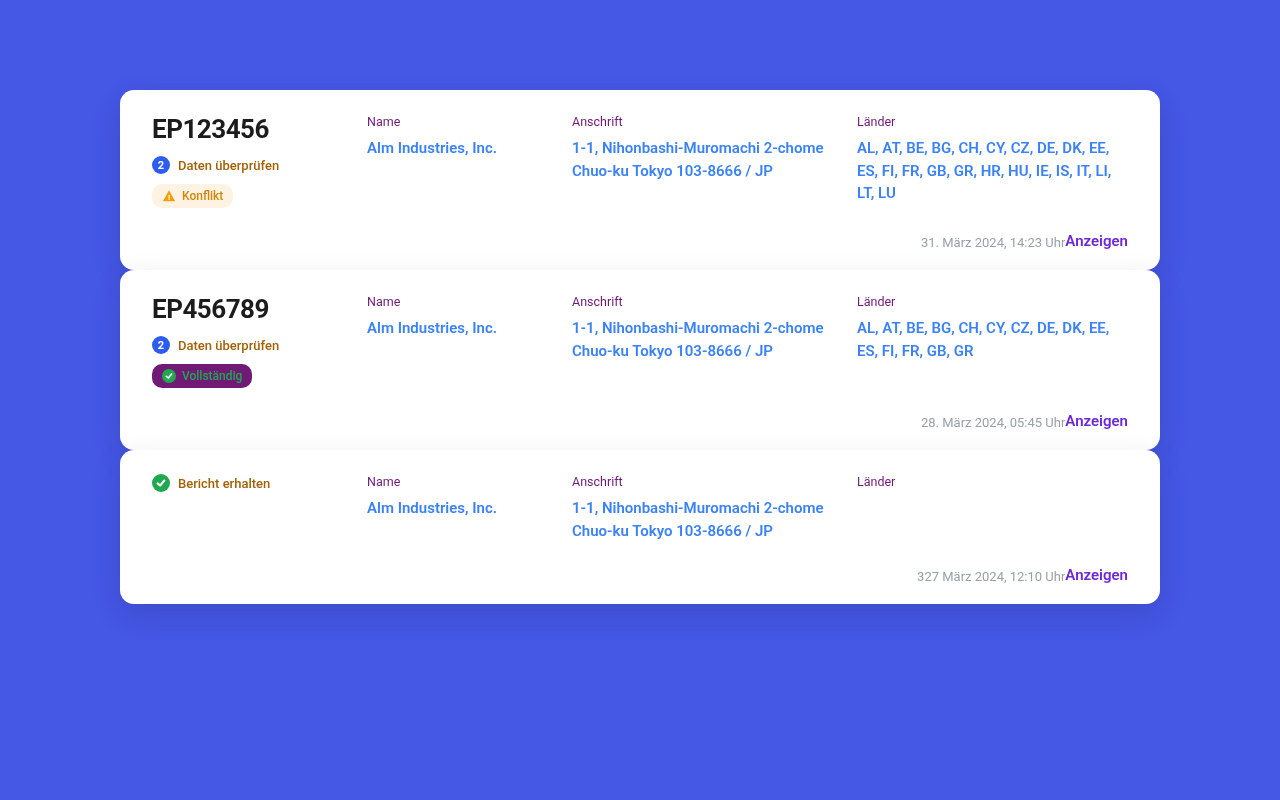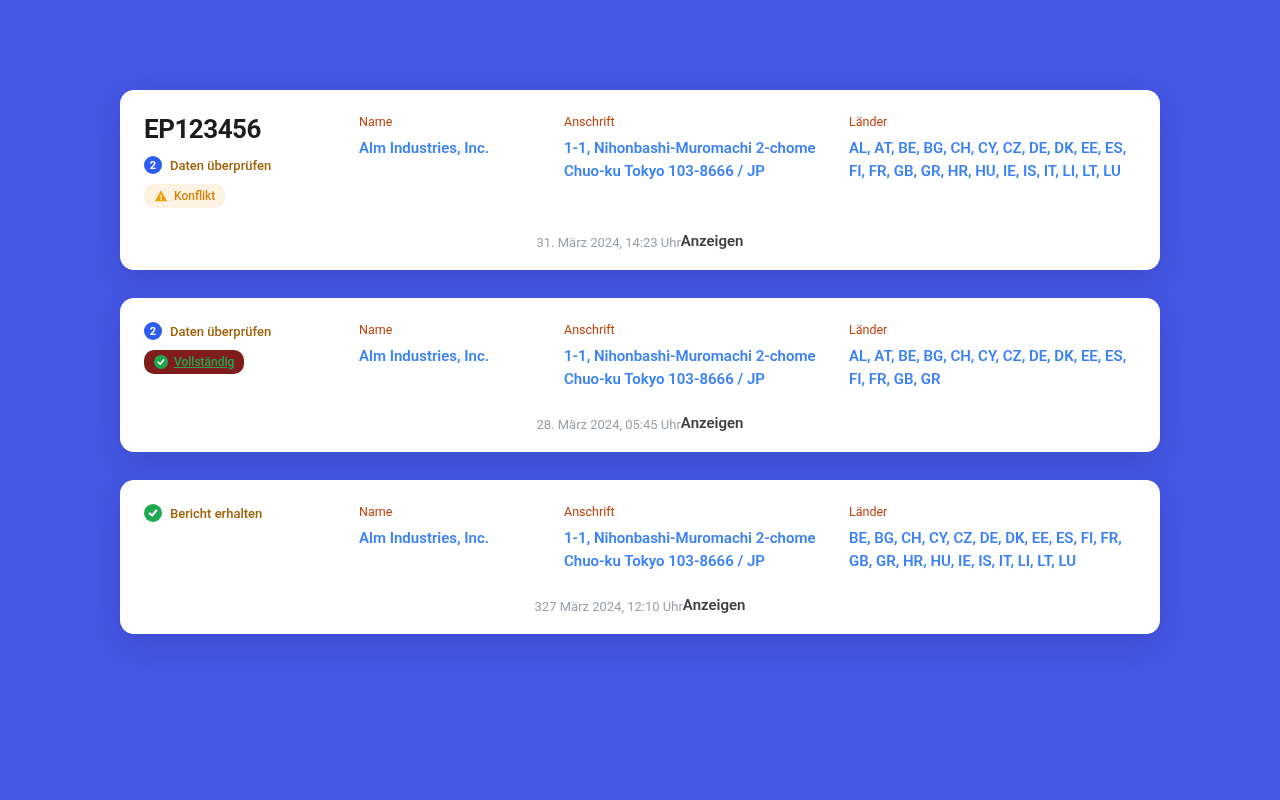--- a/index.html
+++ b/index.html
@@ -7,22 +7,21 @@
     background: #4457e5;
     font-family: -apple-system, BlinkMacSystemFont, "Segoe UI", Roboto, Helvetica, Arial, sans-serif;
     width: 1280px;
     height: 800px;
     padding: 90px 120px 40px;
     overflow: hidden;
   }
   .card {
     background: #fff;
     border-radius: 14px;
-    padding: 24px 24px 20px;
-    margin-bottom: 28px;
+    padding: 24px 32px 20px;
     box-shadow: 0 10px 30px rgba(0,0,0,0.12);
     position: relative;
   }
   .card-top {
     display: grid;
     grid-template-columns: 215px 205px 285px 1fr;
     gap: 0;
     align-items: start;
   }
   .ep-col { padding-right: 10px; }
@@ -68,48 +67,48 @@
   .badge {
     display: inline-flex;
     align-items: center;
     gap: 6px;
     padding: 5px 10px;
     border-radius: 10px;
     font-size: 12px;
     font-weight: 500;
   }
   .badge-warn { background: #fef3e2; color: #d5840a; }
-  .badge-ok   { background: #7f1d1d; color: #1fa850; text-decoration: underline; }
+  .badge-ok   { background: #701a75; color: #1fa850; }
   .badge .check-circle, .badge .warn-tri { width: 14px; height: 14px; }
 
   .col-label {
     font-size: 12.5px;
-    color: #c2410c;
+    color: #701a75;
     margin-bottom: 8px;
   }
   .col-value {
     font-size: 15px;
     font-weight: 600;
     color: #3b82f6;
     line-height: 1.5;
   }
   .countries { font-weight: 600; }
 
   .card-footer {
     display: flex;
-    justify-content: center;
+    justify-content: flex-end;
     align-items: flex-end;
     margin-top: 24px;
   }
   .timestamp {
     font-size: 13px;
     color: #9aa0aa;
   }
   .view-link {
-    color: #404040;
+    color: #6d28d9;
     font-weight: 600;
     font-size: 15px;
     text-decoration: none;
     cursor: pointer;
   }
 
   
   .check-svg { width: 10px; height: 10px; }
   .check-svg path { stroke: #fff; stroke-width: 2.5; fill: none; stroke-linecap: round; stroke-linejoin: round; }
   .badge-ok .check-circle { background: #1fa850; width: 14px; height: 14px; }
@@ -159,20 +158,21 @@
       </div>
     </div>
     <div class="card-footer">
       <div class="timestamp">31. März 2024, 14:23 Uhr</div>
       <a class="view-link">Anzeigen</a>
     </div>
   </div>
     <div class="card">
     <div class="card-top">
       <div class="ep-col">
+        <div class="ep-title">EP456789</div>
         <div class="status-row">
           <span class="step-circle">2</span>
           <span class="step-label">Daten überprüfen</span>
         </div>
         <div class="badge badge-ok">
       <span class="check-circle">
               <svg class="check-svg" viewBox="0 0 12 12">
                 <path d="M2 6.5 L5 9 L10 3"></path>
               </svg>
             </span>
@@ -219,21 +219,20 @@
       </div>
       <div>
         <div class="col-label">Anschrift</div>
         <div class="col-value">
           <span>1-1, Nihonbashi-Muromachi 2-chome</span><br>
           <span>Chuo-ku Tokyo 103-8666 / JP</span>
         </div>
       </div>
       <div>
         <div class="col-label">Länder</div>
-        <div class="col-value countries">BE, BG, CH, CY, CZ, DE, DK, EE, ES, FI, FR, GB, GR, HR, HU, IE, IS, IT, LI, LT, LU</div>
       </div>
     </div>
     <div class="card-footer">
       <div class="timestamp">327 März 2024, 12:10 Uhr</div>
       <a class="view-link">Anzeigen</a>
     </div>
   </div>
   </div>
 
 </body></html>

